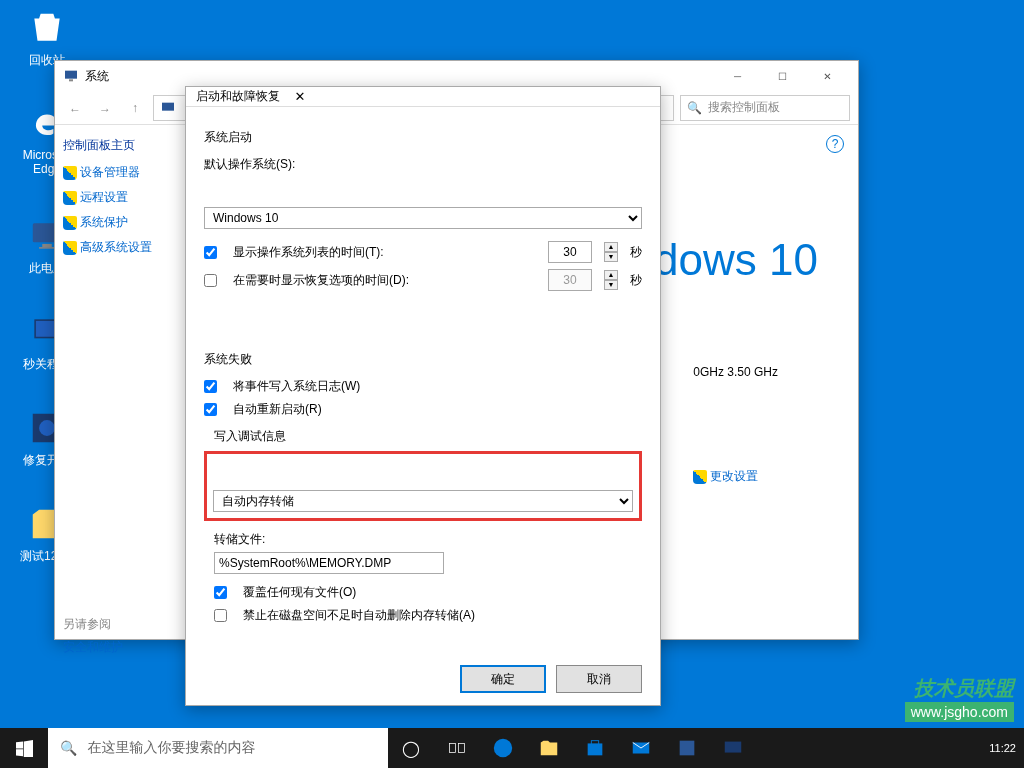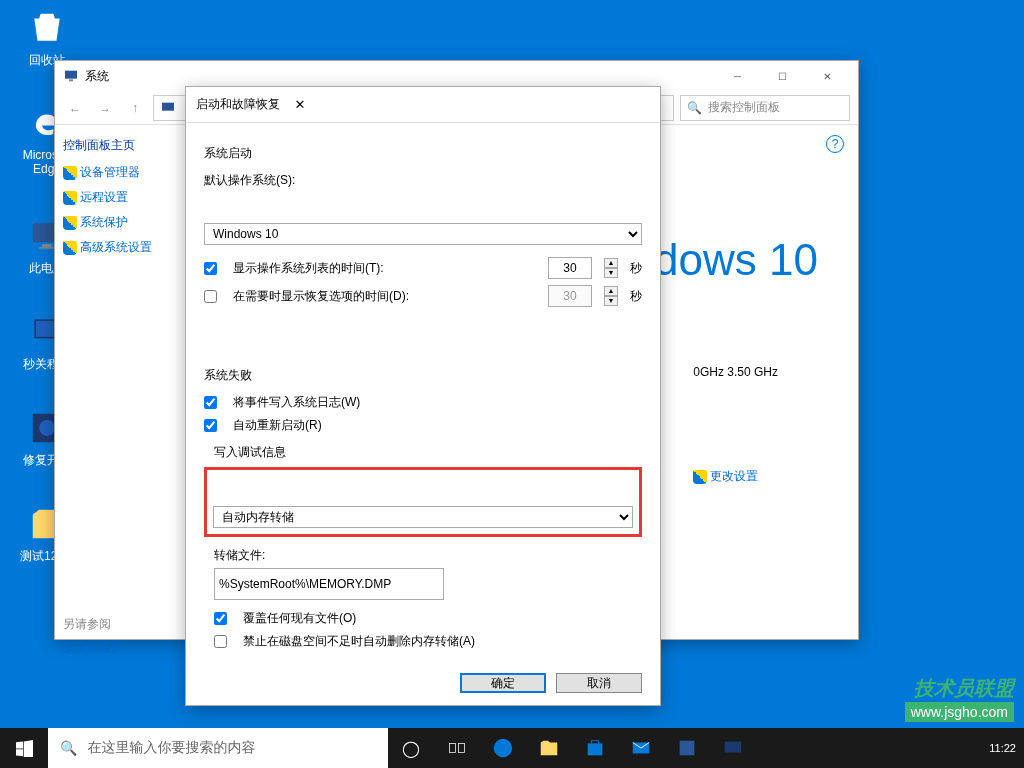--- a/index.html
+++ b/index.html
@@ -32,33 +32,33 @@
 .sys-side .lnk { display:flex; align-items:center; color:#0066cc; margin-bottom:8px; cursor:pointer; }
 .sys-side .sec { margin-top:360px; }
 .sys-side .sec .hd { color:#888; margin-bottom:6px; }
 .sys-main { flex:1; border-left:1px solid #e0e0e0; position:relative; }
 .win10-logo { position:absolute; right:40px; top:110px; font-size:44px; color:#0078d7; font-weight:300; }
 .cpu-info { position:absolute; right:80px; top:240px; font-size:12px; }
 .change-btn { position:absolute; right:100px; top:343px; font-size:12px; display:flex; align-items:center; color:#0066cc; }
 .help-ic { position:absolute; right:14px; top:10px; width:18px; height:18px; border:1px solid #0078d7; border-radius:50%; color:#0078d7; font-size:12px; display:flex; align-items:center; justify-content:center; }
 
 .dlg { left:185px; top:86px; width:476px; height:620px; z-index:10; }
-.dlg-title { height:36px; display:flex; align-items:center; padding:0 10px; font-size:12px; border-bottom:1px solid #ddd; }
+.dlg-title { height:20px; display:flex; align-items:center; padding:0 10px; font-size:12px; border-bottom:1px solid #ddd; }
 .dlg-body { padding:14px 18px; font-size:12px; }
 .group-label { margin:8px 0 10px; }
 .row { display:flex; align-items:center; margin:6px 0; gap:12px; }
 select.full { width:100%; height:22px; border:1px solid #aaa; background:#fff; font-size:12px; padding:0 4px;margin-top:30px; }
 input.num { width:44px; height:22px; border:1px solid #aaa; text-align:center; font-size:12px; }
 .spinner { display:inline-flex; flex-direction:column; }
 .spinner span { width:14px; height:10px; border:1px solid #aaa; font-size:7px; line-height:8px; text-align:center; background:#f0f0f0; }
 input[type=checkbox] { margin-right:4px; }
 .hlbox { border:3px solid #e53935; padding:6px; margin:4px 0 10px; }
-input.txt { width:230px; height:32px; border:1px solid #aaa; padding:0 4px; font-size:12px; }
+input.txt { width:230px; height:22px; border:1px solid #aaa; padding:0 4px; font-size:12px; }
 .dlg-foot { position:absolute; bottom:12px; right:18px; display:flex; gap:10px; }
-.btn { width:86px; height:20px; border:1px solid #888; background:#e1e1e1; font-size:12px; display:flex; align-items:center; justify-content:center; }
+.btn { width:86px; height:28px; border:1px solid #888; background:#e1e1e1; font-size:12px; display:flex; align-items:center; justify-content:center; }
 .btn.primary { border:1px solid #0078d7; box-shadow:inset 0 0 0 1px #0078d7; }
 .shield-ic { display:inline-block; width:14px; height:14px; background:linear-gradient(45deg,#0078d7 50%,#ffd700 50%); border-radius:2px 2px 4px 4px; margin-right:3px; vertical-align:middle; }
 </style>
 </head>
 <body>
 
 <div class="desktop">
   <div class="desk-icon" style="left:12px; top:8px;">
       <div class="ic">
         <svg width="38" height="38" viewBox="0 0 24 24">

